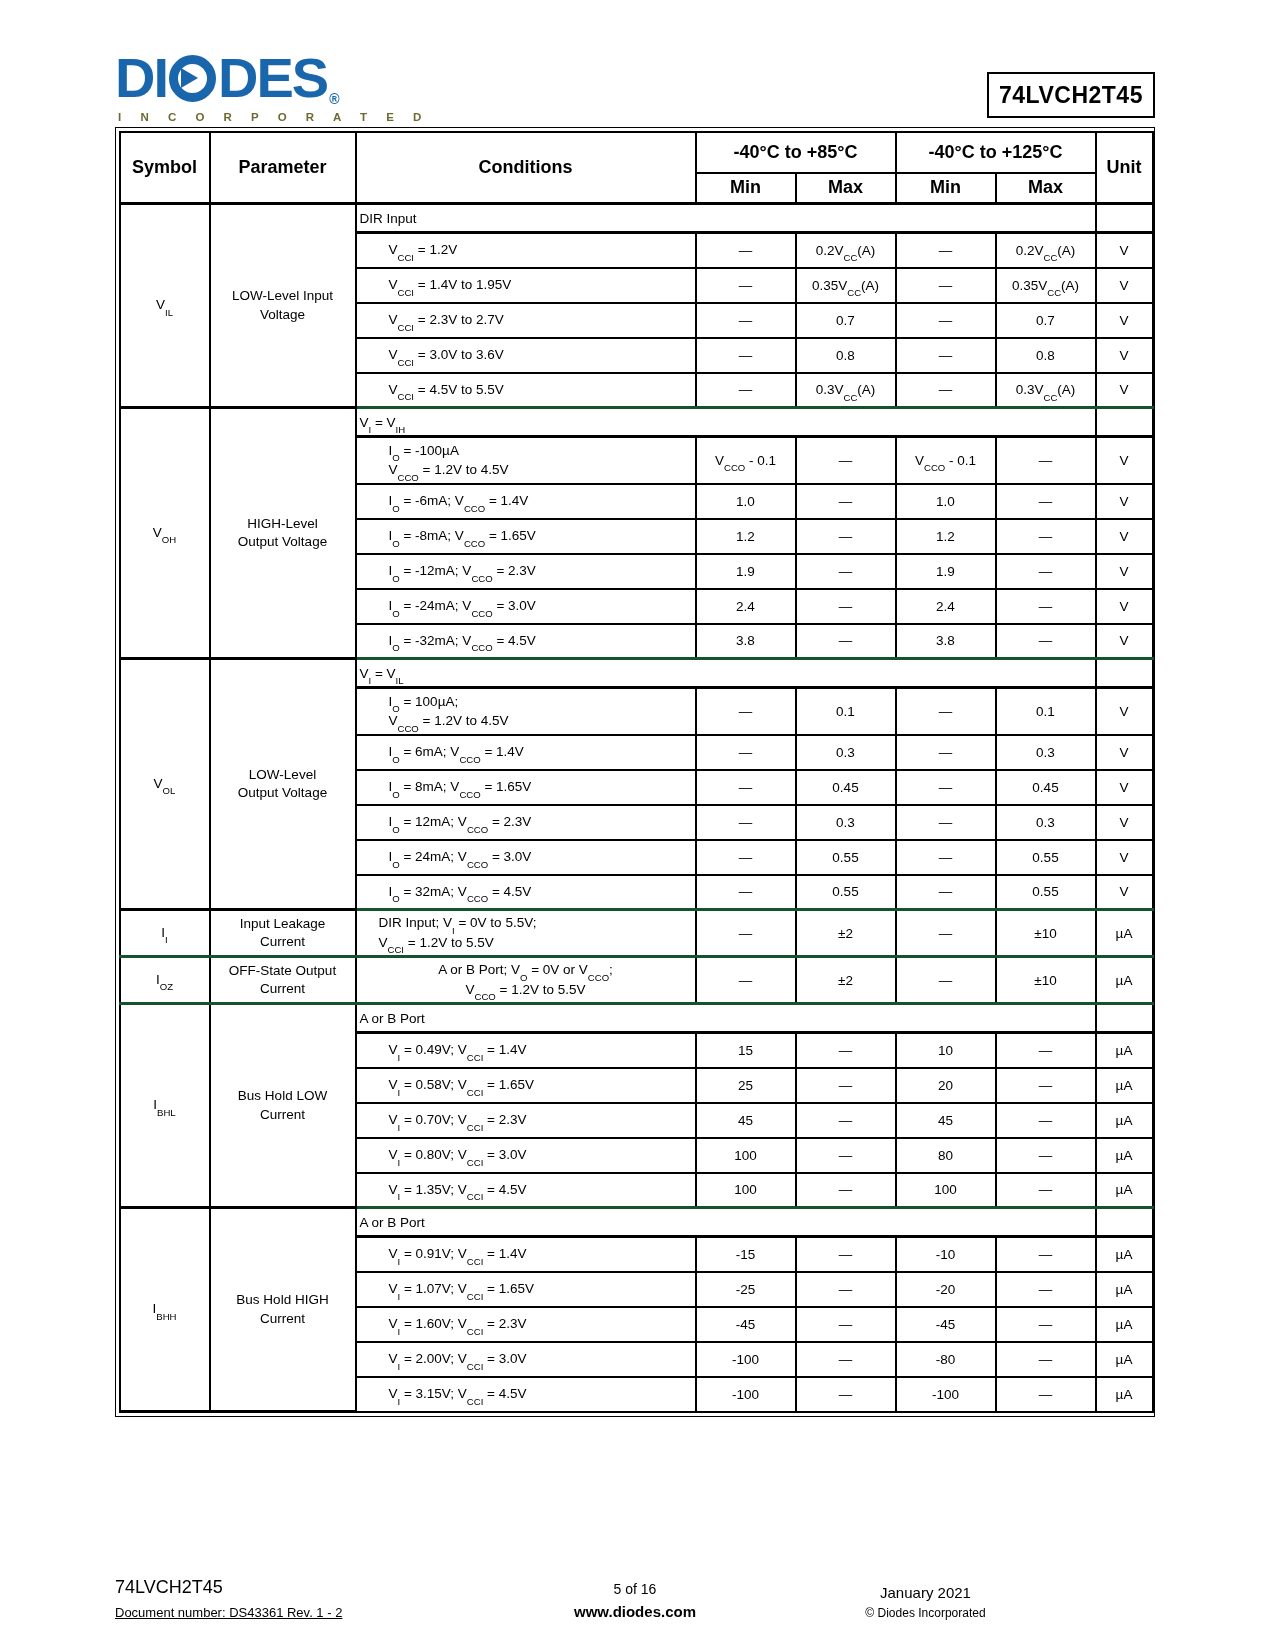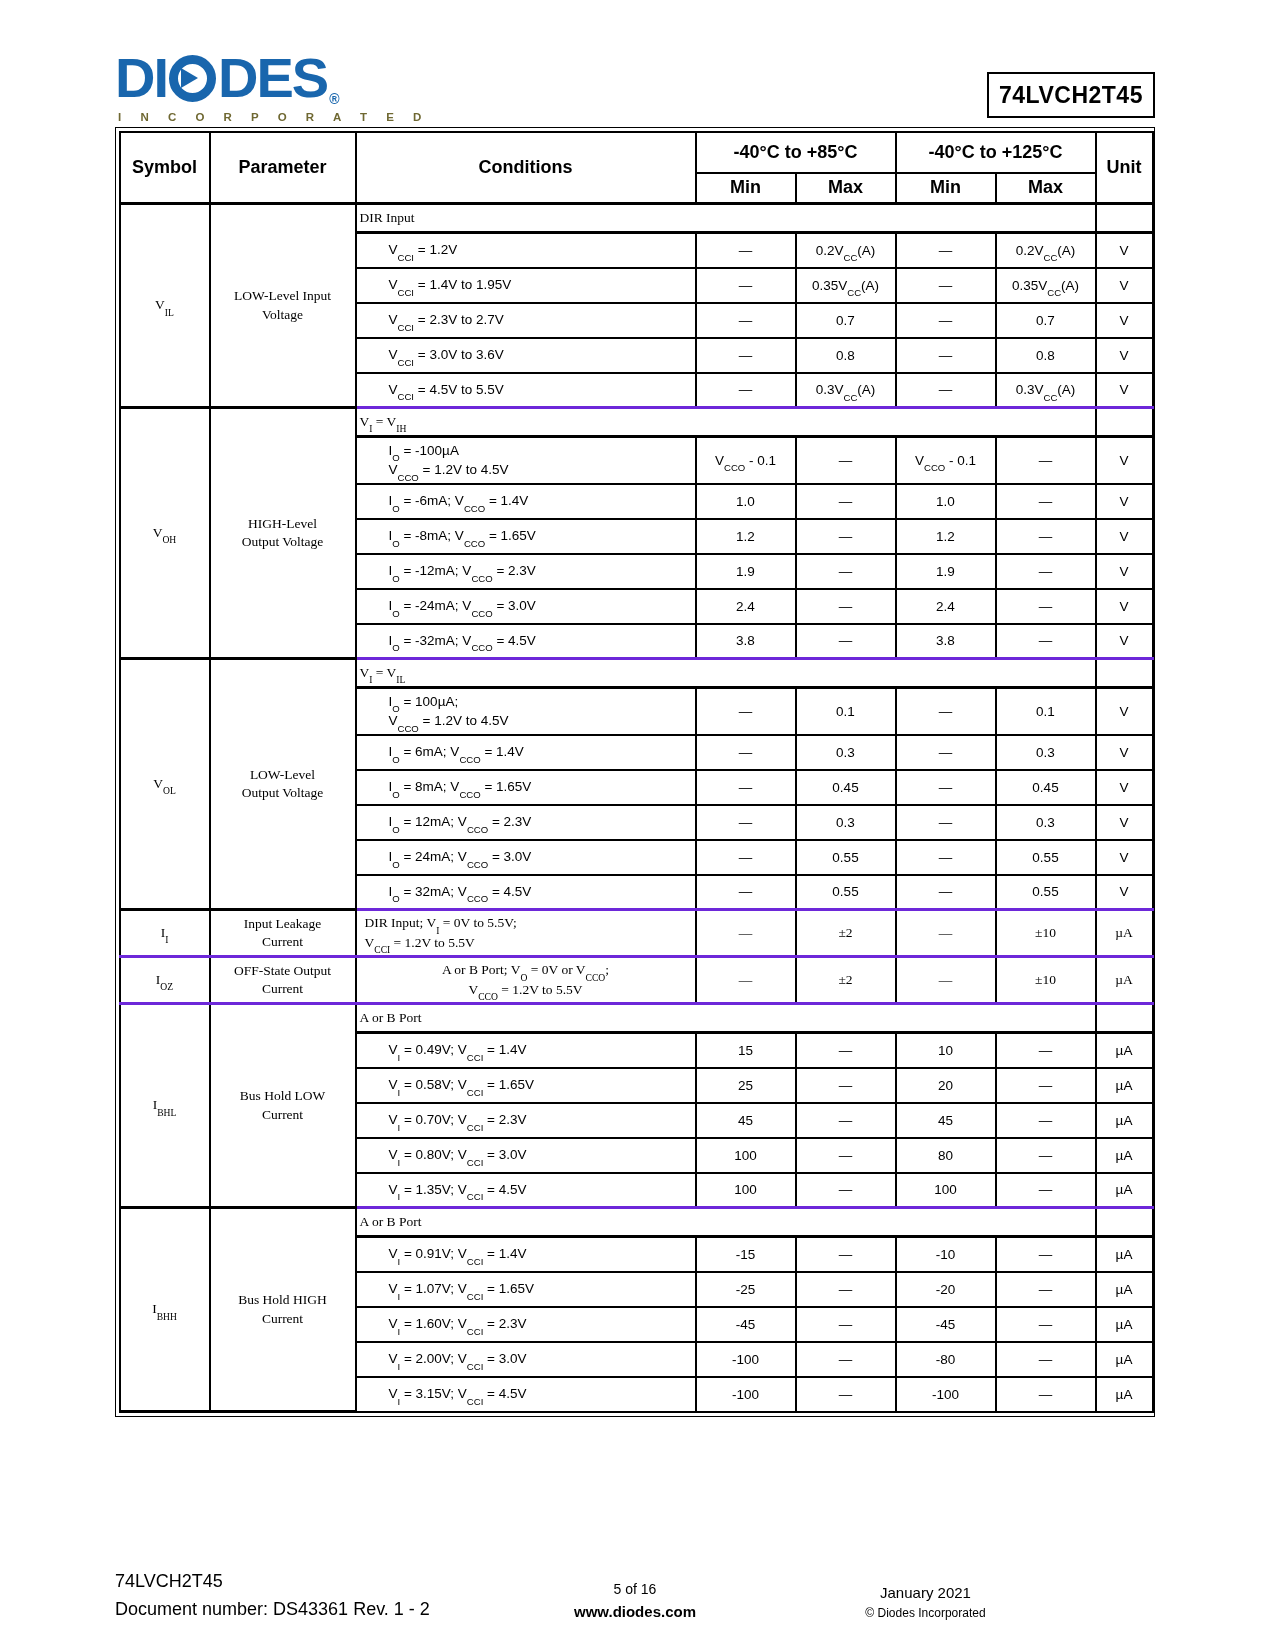--- a/index.html
+++ b/index.html
@@ -42,35 +42,35 @@
            font-size:13.5px; padding:2px 4px; }
   th { font-size:18px; font-weight:bold; }
   sub { font-size:71%; line-height:0; position:relative; top:0.28em; letter-spacing:0; }
   thead tr.thead-top { height:41px; }
   thead tr.thead-sub { height:31px; }
   th.th-span, thead tr.thead-sub th { border-bottom:3px solid #000; }
   tr.r-single { height:35px; }
   tr.r-double { height:47px; }
   tr.r-sub { height:29px; }
   tr.r-sub td { border-bottom:3px solid #000; }
-  tr.section-start td { border-top:3px solid #6d28d9;font-family:Liberation Serif, serif; }
+  tr.section-start td { border-top:3px solid #14532d; }
   td.cond { text-align:left; padding-left:32px; line-height:1.45; }
-  td.cond-flush { padding-left:8px; }
+  td.cond-flush { padding-left:22px; }
   td.cond-center { text-align:center; padding-left:4px; }
   td.subhead { text-align:left; padding-left:3px; }
   td.sym, td.param { line-height:1.35; }
 
   
   .footer { position:absolute; left:115px; width:1040px; bottom:30px;
             display:flex; align-items:flex-end; }
   .f-left { flex:1; }
   .f-center { flex:0 0 auto; text-align:center; }
   .f-right { flex:1; text-align:center; }
   .f-part { font-size:18px; margin-bottom:7px; }
-  .f-doc { font-size:18px; }
+  .f-doc { font-size:13px;text-decoration:underline; }
   .f-page { font-size:14px; margin-bottom:6px; }
   .f-web { font-size:15px; font-weight:bold; }
   .f-date { font-size:15px; margin-bottom:5px; }
   .f-copy { font-size:12px; }
 </style>
 </head>
 <body>
 
 <div class="content">
 

